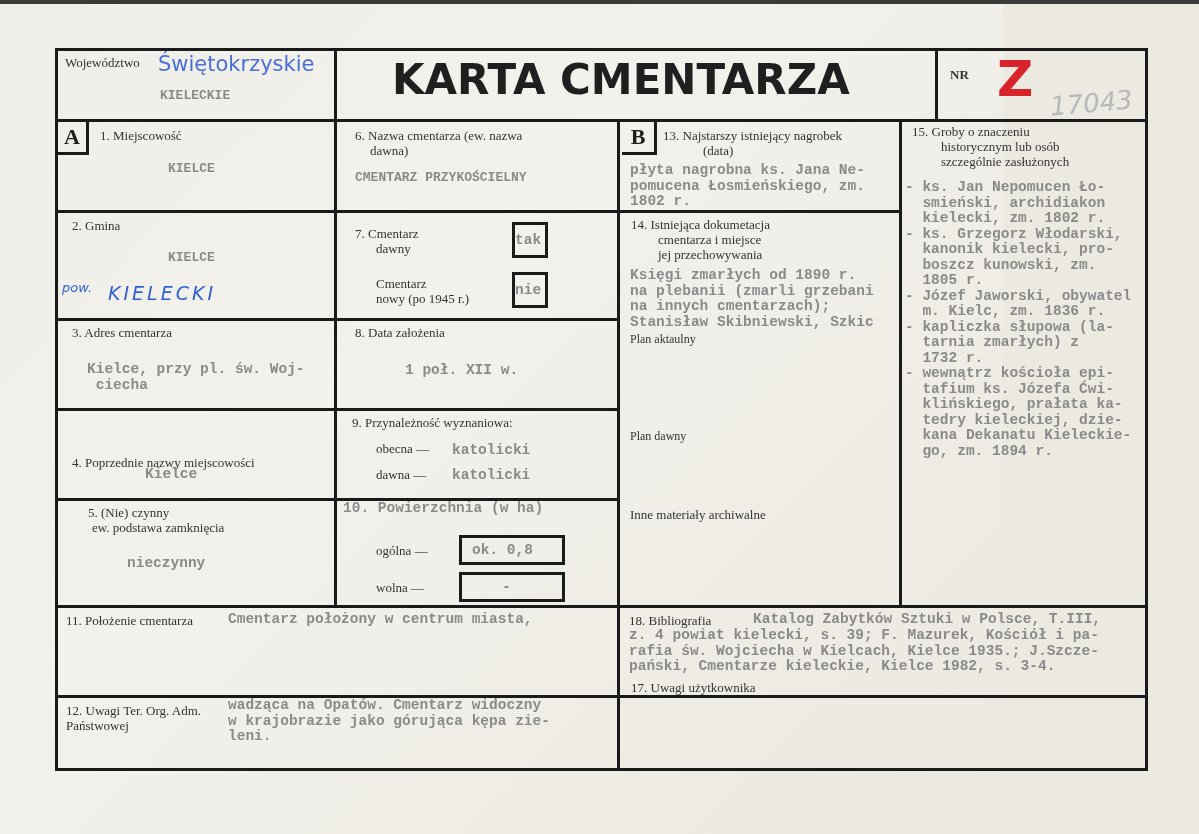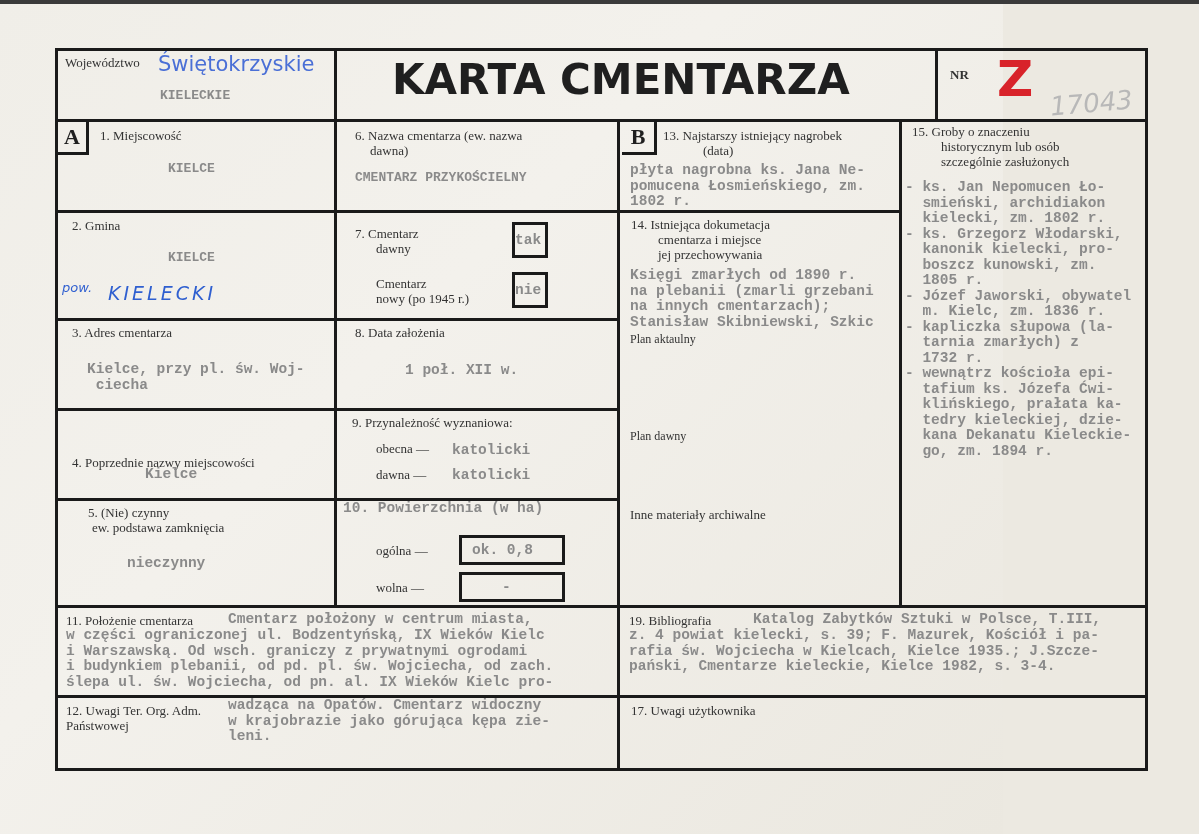--- a/index.html
+++ b/index.html
@@ -162,31 +162,27 @@
   1732 r.
 - wewnątrz kościoła epi-
   tafium ks. Józefa Ćwi-
   klińskiego, prałata ka-
   tedry kieleckiej, dzie-
   kana Dekanatu Kieleckie-
   go, zm. 1894 r.</span>
 
   <span class="lbl" style="left:66px;top:613px;">11.  Położenie cmentarza</span>
   <span class="tw" style="left:228px;top:612px;">Cmentarz położony w centrum miasta,</span>
-  <span class="tw" style="left:66px;top:628px;">w części ograniczonej ul. Bodzentyńską, IX Wieków Kielc
-i Warszawską. Od wsch. graniczy z prywatnymi ogrodami
-i budynkiem plebanii, od pd. pl. św. Wojciecha, od zach.
-ślepa ul. św. Wojciecha, od pn. al. IX Wieków Kielc pro-</span>
 
   <span class="lbl" style="left:66px;top:703px;">12.  Uwagi Ter. Org. Adm.</span>
   <span class="lbl" style="left:66px;top:718px;">Państwowej</span>
   <span class="tw" style="left:228px;top:698px;">wadząca na Opatów. Cmentarz widoczny
 w krajobrazie jako górująca kępa zie-
 leni.</span>
 
-  <span class="lbl" style="left:629px;top:613px;">19.  Bibliografia</span>
+  <span class="lbl" style="left:629px;top:613px;">18.  Bibliografia</span>
   <span class="tw" style="left:753px;top:612px;">Katalog Zabytków Sztuki w Polsce, T.III,</span>
   <span class="tw" style="left:629px;top:628px;">z. 4 powiat kielecki, s. 39; F. Mazurek, Kościół i pa-
 rafia św. Wojciecha w Kielcach, Kielce 1935.; J.Szcze-
 pański, Cmentarze kieleckie, Kielce 1982, s. 3-4.</span>
 
-  <span class="lbl" style="left:631px;top:703px;">17.  Uwagi użytkownika</span>
+  <span class="lbl" style="left:631px;top:680px;">17.  Uwagi użytkownika</span>
 </div>
 
 </body></html>

